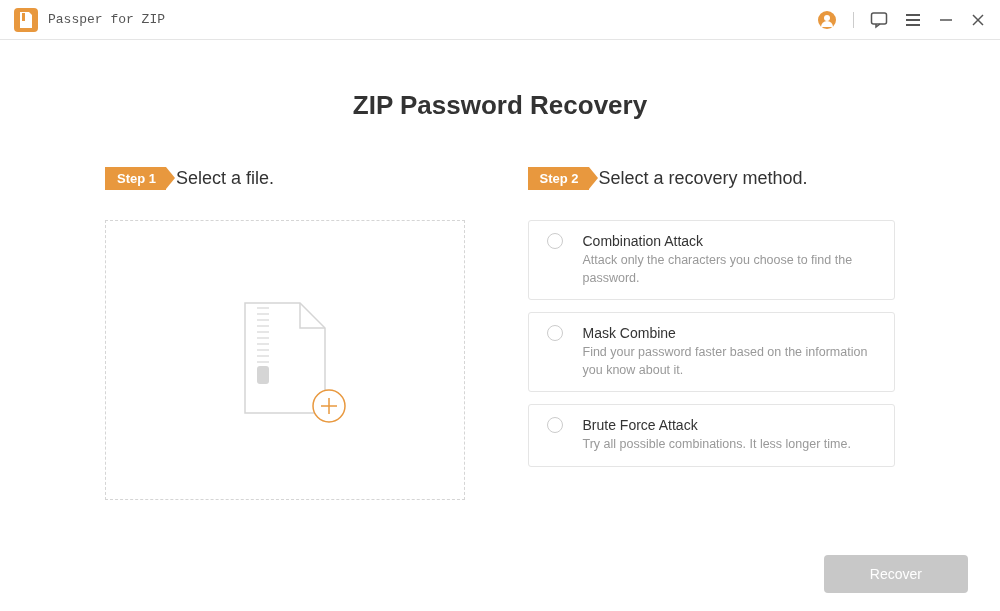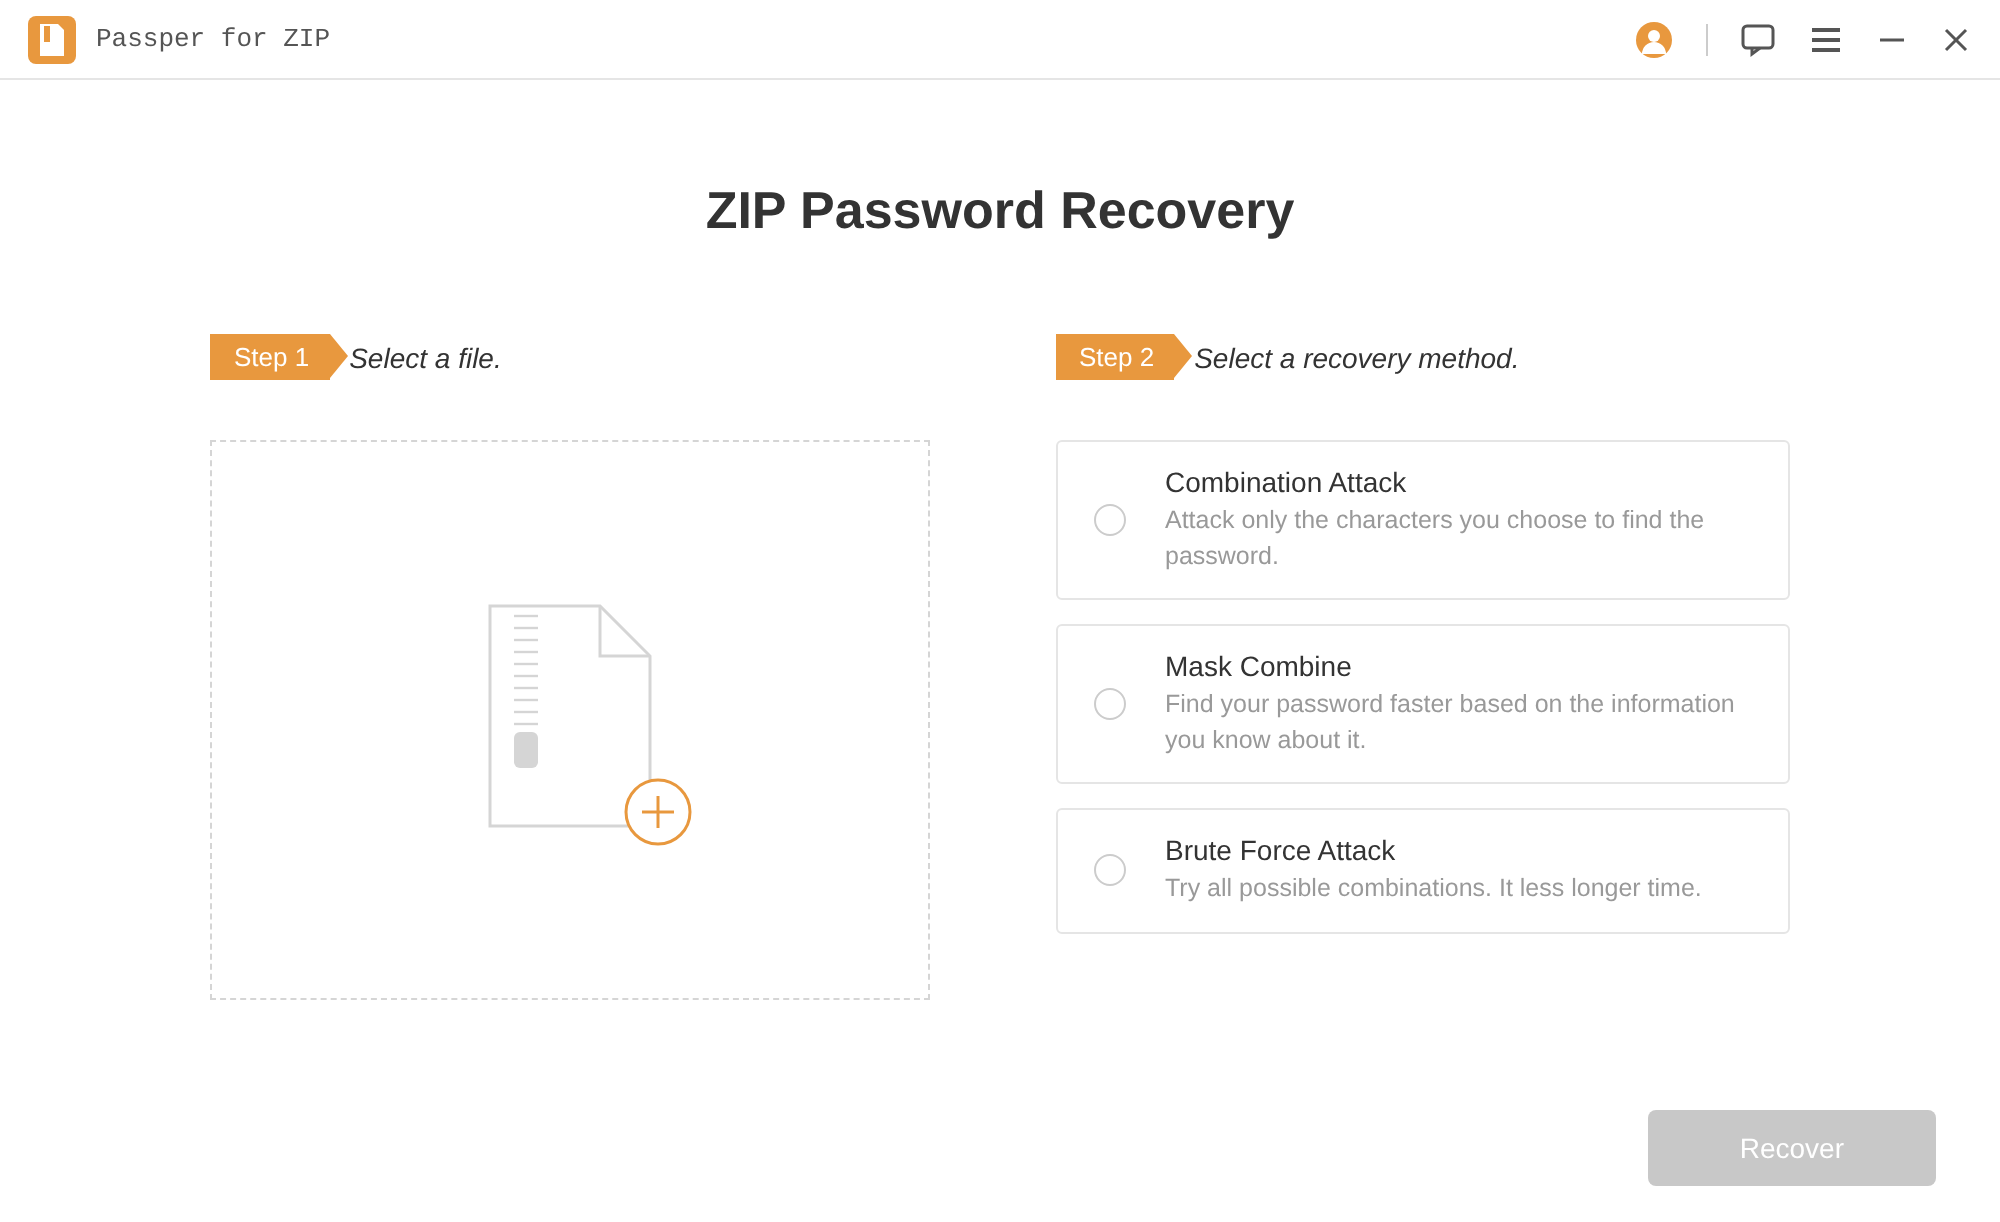--- a/index.html
+++ b/index.html
@@ -75,61 +75,60 @@
     .step-header {
       display: flex;
       align-items: center;
       gap: 10px;
       margin-bottom: 30px;
     }
     .step-badge {
       background: #e8983e;
       color: #fff;
       font-size: 13px;
-      font-weight: 400;
+      font-weight: 700;
       padding: 5px 10px 5px 12px;
       position: relative;
       line-height: 1;
     }
     .step-badge::after {
       content: "";
       position: absolute;
       right: -9px;
       top: 0;
       width: 0;
       height: 0;
       border-top: 11.5px solid transparent;
       border-bottom: 11.5px solid transparent;
       border-left: 9px solid #e8983e;
     }
     .step-label {
-      font-size: 14px;
+      font-size: 18px;
       color: #333;
-      font-style: italic;
     }
     .dropzone {
       width: 360px;
       height: 280px;
       border: 1px dashed #d5d5d5;
       display: flex;
       align-items: center;
       justify-content: center;
       cursor: pointer;
     }
     .methods {
       display: flex;
       flex-direction: column;
       gap: 12px;
     }
     .method {
       border: 1px solid #e5e5e5;
       border-radius: 3px;
       padding: 12px 16px 12px 18px;
       display: flex;
-      align-items: center;
+      align-items: flex-start;
       gap: 20px;
       cursor: pointer;
     }
     .radio {
       width: 16px;
       height: 16px;
       border: 1.5px solid #ccc;
       border-radius: 50%;
       flex-shrink: 0;
     }

